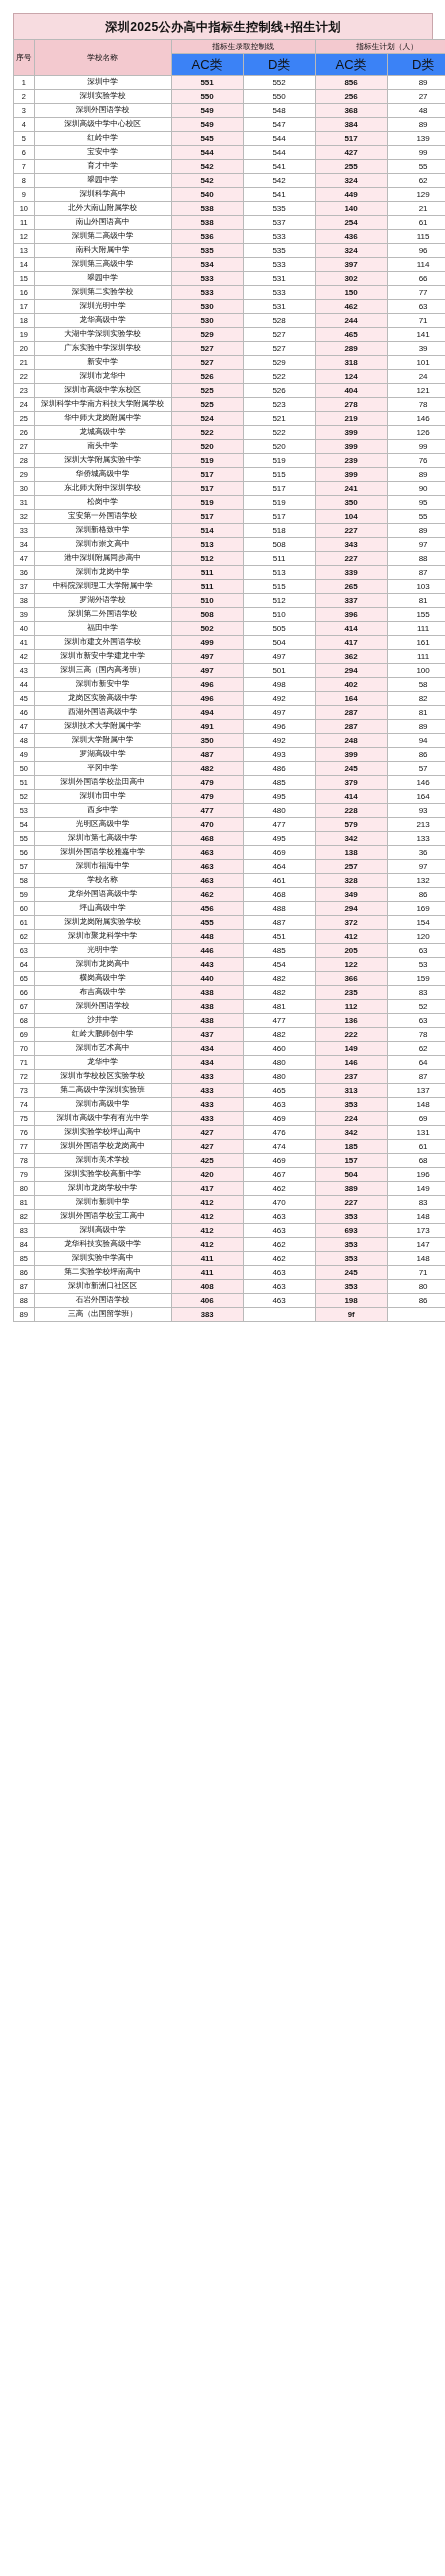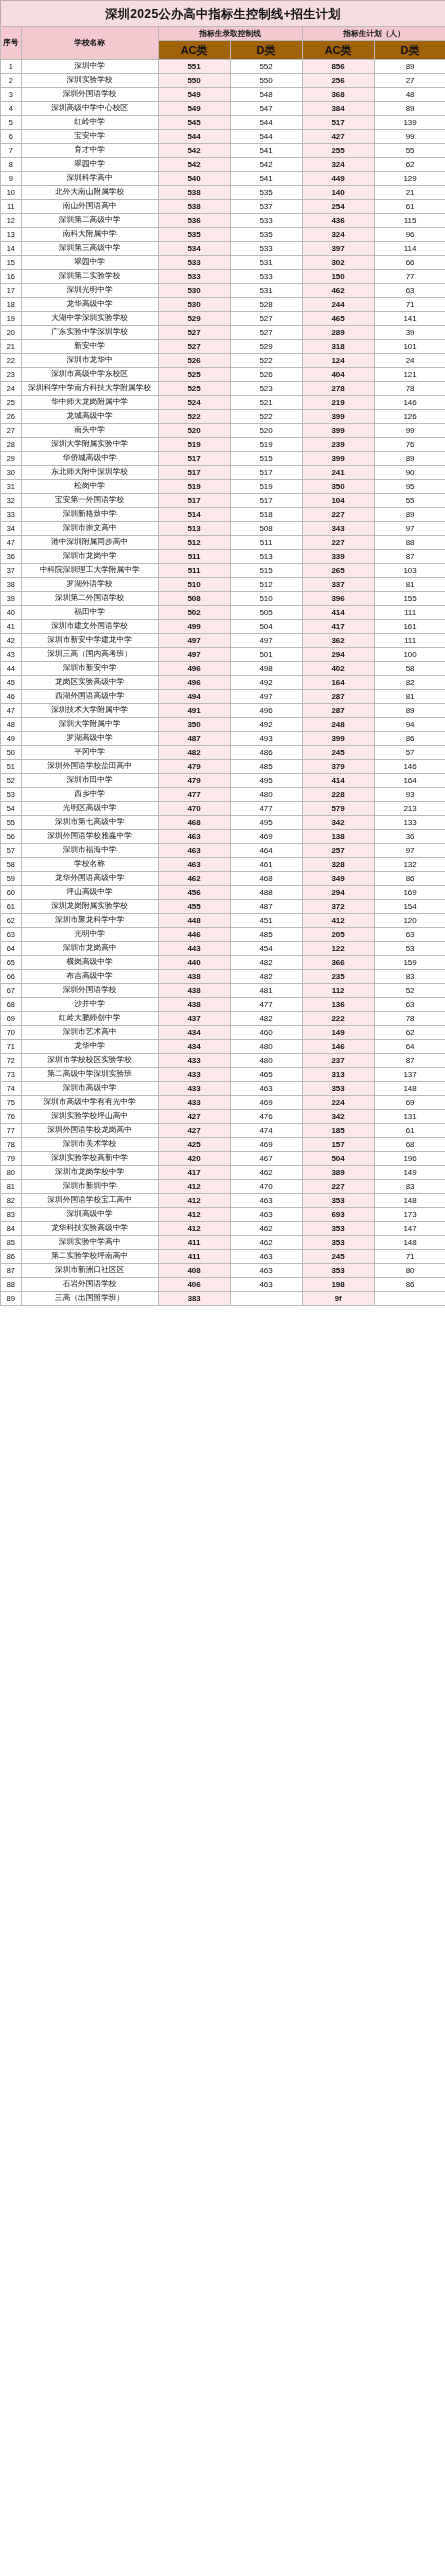--- a/index.html
+++ b/index.html
@@ -7,21 +7,21 @@
     padding: 0;
     background: #ffffff;
   }
   body {
     width: 446px;
     font-family: "Liberation Sans", "DejaVu Sans", sans-serif;
   }
   .page {
     width: 446px;
     box-sizing: border-box;
-    padding: 0;
+    padding: 13px;
   }
   .title {
     background: #f7dce0;
     color: #111111;
     font-size: 12.2px;
     font-weight: bold;
     text-align: center;
     padding: 4.5px 0 3.9px 0;
     letter-spacing: 0.3px;
     border: 0.6px solid #c9a6ab;
@@ -40,28 +40,28 @@
     text-align: center;
     vertical-align: middle;
     color: #111;
     height: 14px;
     box-sizing: border-box;
     overflow: hidden;
     white-space: nowrap;
   }
   .hdr-row1 th {
     background: #f3c9cf;
-    font-weight: bold;
+    font-weight: normal;
     font-size: 7.7px;
     padding: 1.9px 1.3px;
   }
   .hdr-row2 th {
-    background: #a16207;
-    font-weight: bold;
-    font-size: 11px;
+    background: #3b82f6;
+    font-weight: normal;
+    font-size: 13px;
     padding: 1.3px;
   }
   .c-idx  { width: 20.6px; }
   .c-name { width: 137px; }
   .c-a1   { width: 72px; }
   .c-d1   { width: 72px; }
   .c-a2   { width: 72px; }
   .c-d2   { width: 72px; }
 
   td.idx { font-size: 7.4px; color: #222; }

